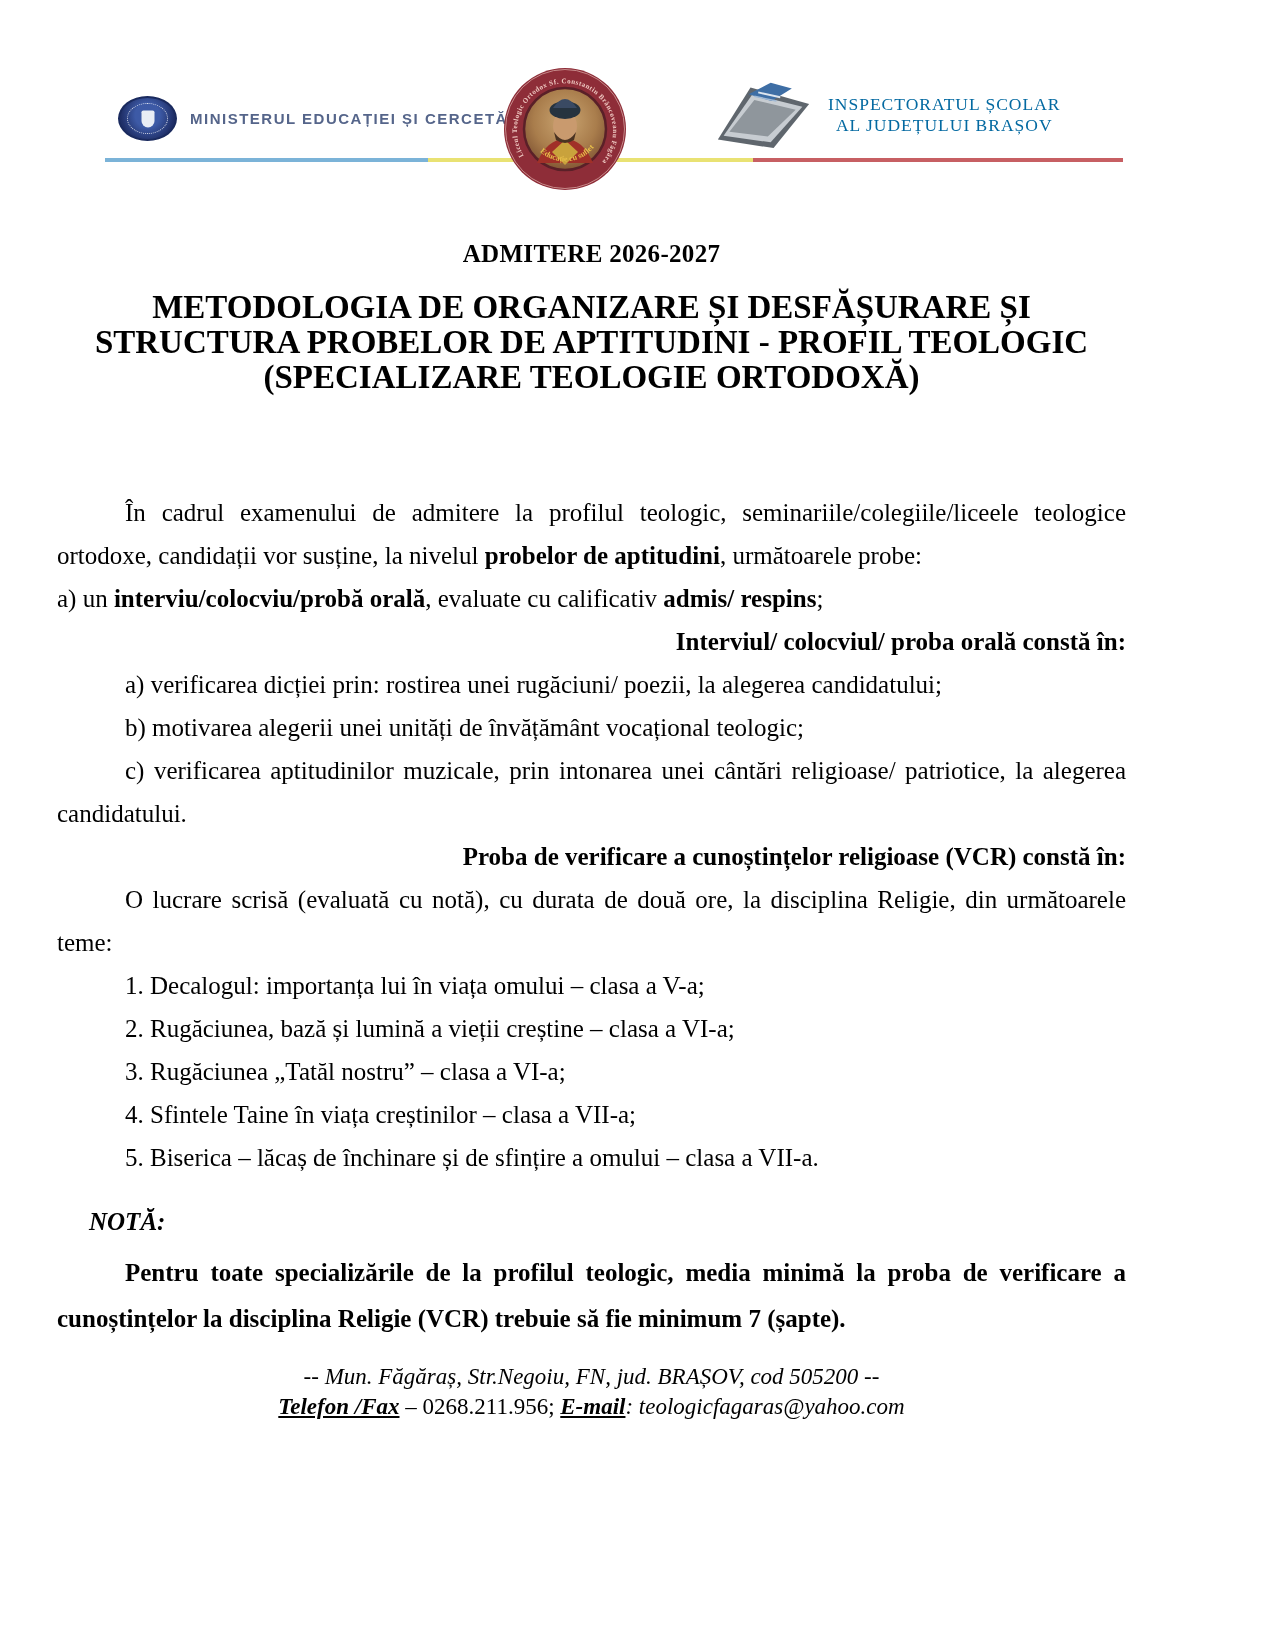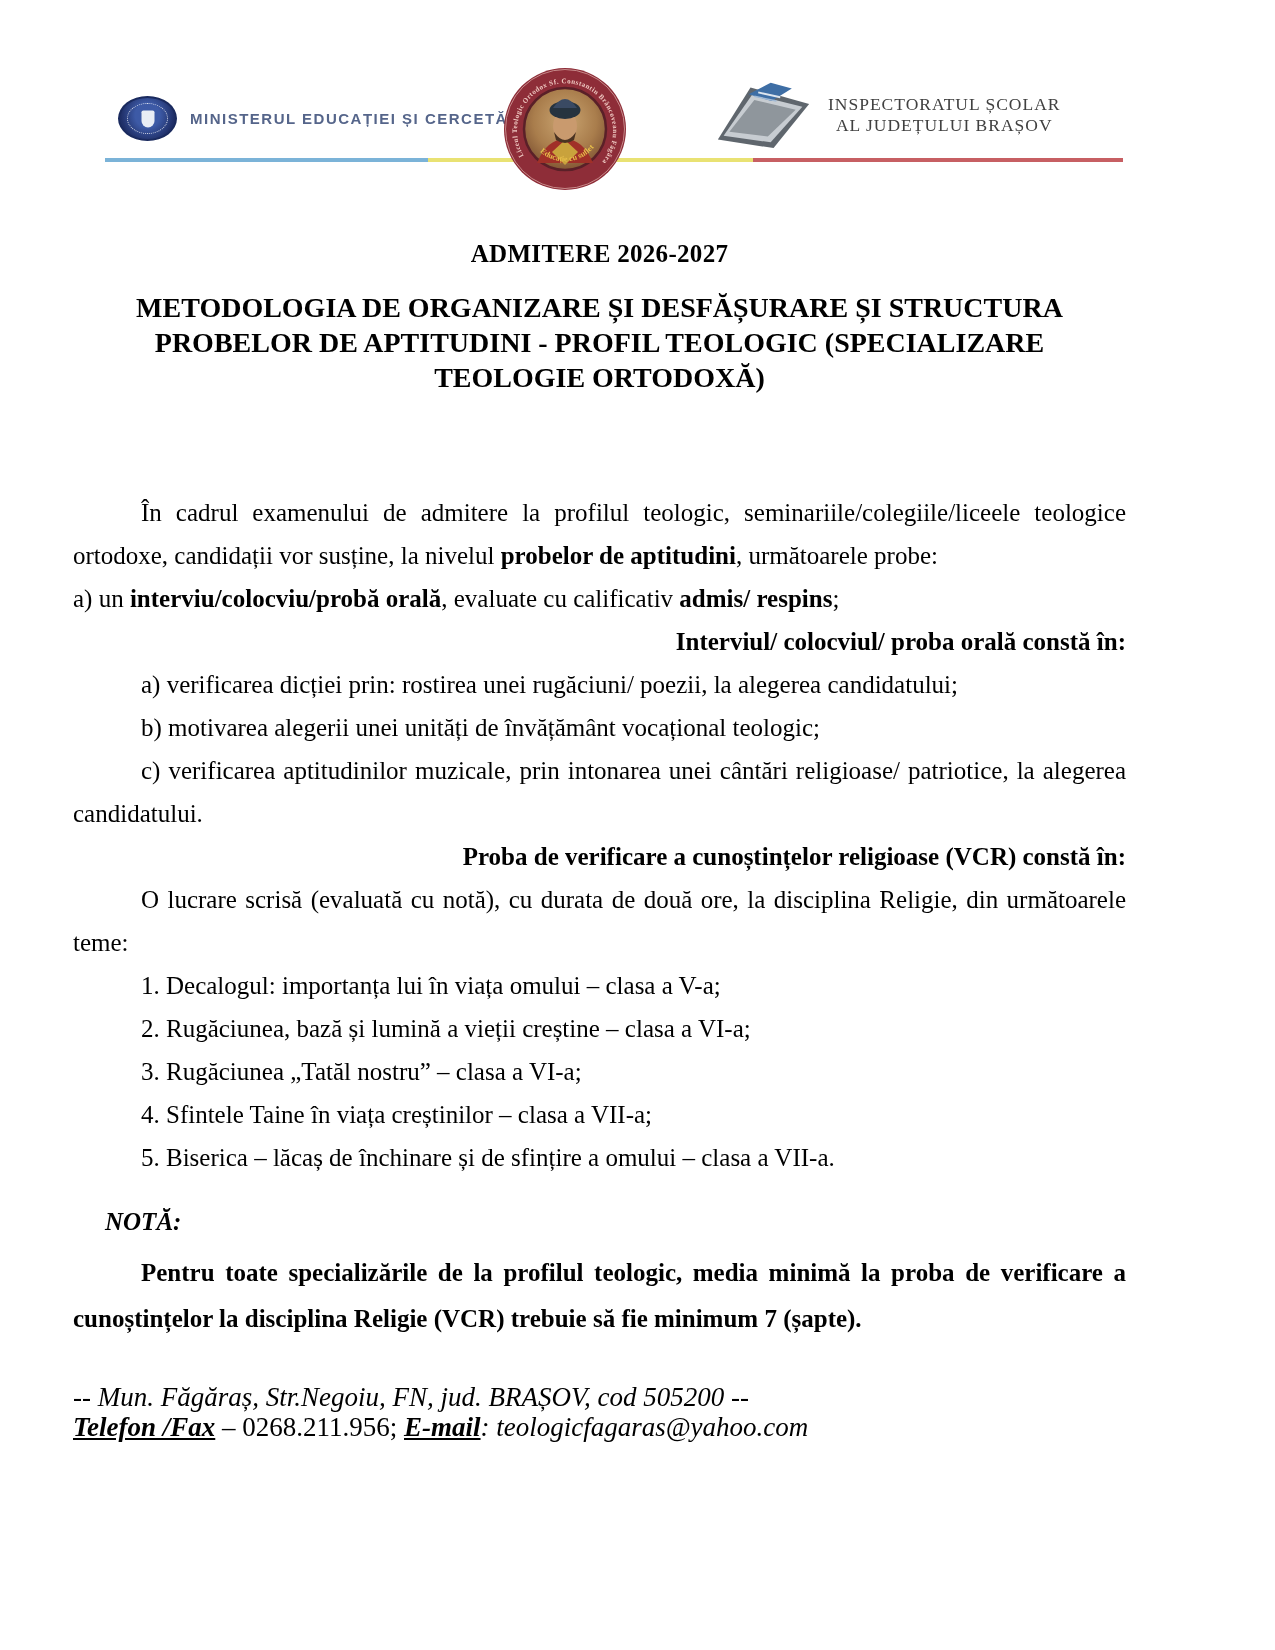--- a/index.html
+++ b/index.html
@@ -36,43 +36,43 @@
   }
   .min-label {
     font-family:"Liberation Sans","DejaVu Sans",sans-serif;
     font-size:15px; font-weight:bold; letter-spacing:1.5px; color:#55658a;
   }
 
   .seal { position:absolute; left:502px; top:66px; width:126px; height:126px; z-index:2; }
 
   .inspectorate { position:absolute; left:710px; top:78px; display:flex; align-items:center; gap:12px; z-index:2; }
   .isj-text {
-    text-align:center; color:#404040; font-size:17.5px; letter-spacing:1px;
+    text-align:center; color:#0369a1; font-size:17.5px; letter-spacing:1px;
     line-height:21px; font-family:"Liberation Serif","DejaVu Serif",serif;
   }
   .isj-text span { display:block; }
 
   
-  .main { padding:0 149px 0 73px; font-size:25px; }
+  .main { padding:0 149px 0 57px; font-size:25px; }
   .title { text-align:center; font-size:25px; font-weight:bold; margin-top:60px; letter-spacing:.3px; }
   .subtitle {
-    text-align:center; font-size:28px; font-weight:bold;
+    text-align:center; font-size:33px; font-weight:bold;
     margin-top:22px; line-height:35px; padding:0 12px;
   }
   .body-start { margin-top:96px; }
   p.b { line-height:43px; }
   .jst { text-align:justify; }
   .ind { text-indent:68px; }
   .bh  { font-weight:bold; margin-left:68px;text-align:right; }
   .single { line-height:31px; }
   .nota-label { font-weight:bold; font-style:italic; margin-left:32px; margin-top:26px; line-height:33px; }
   .final { font-weight:bold; line-height:46px; margin-top:12px; }
 
   
-  .footer { margin-top:40px; text-align:left; font-style:italic; font-size:27px; line-height:30px; }
+  .footer { margin-top:20px; text-align:center; font-style:italic; font-size:23px; line-height:30px; }
   .footer .bi { font-weight:bold;text-decoration:underline; }
   .footer .upright { font-style:normal; }
 </style>
 </head>
 <body>
 
 <div class="page">
 
   <div class="header">
 

